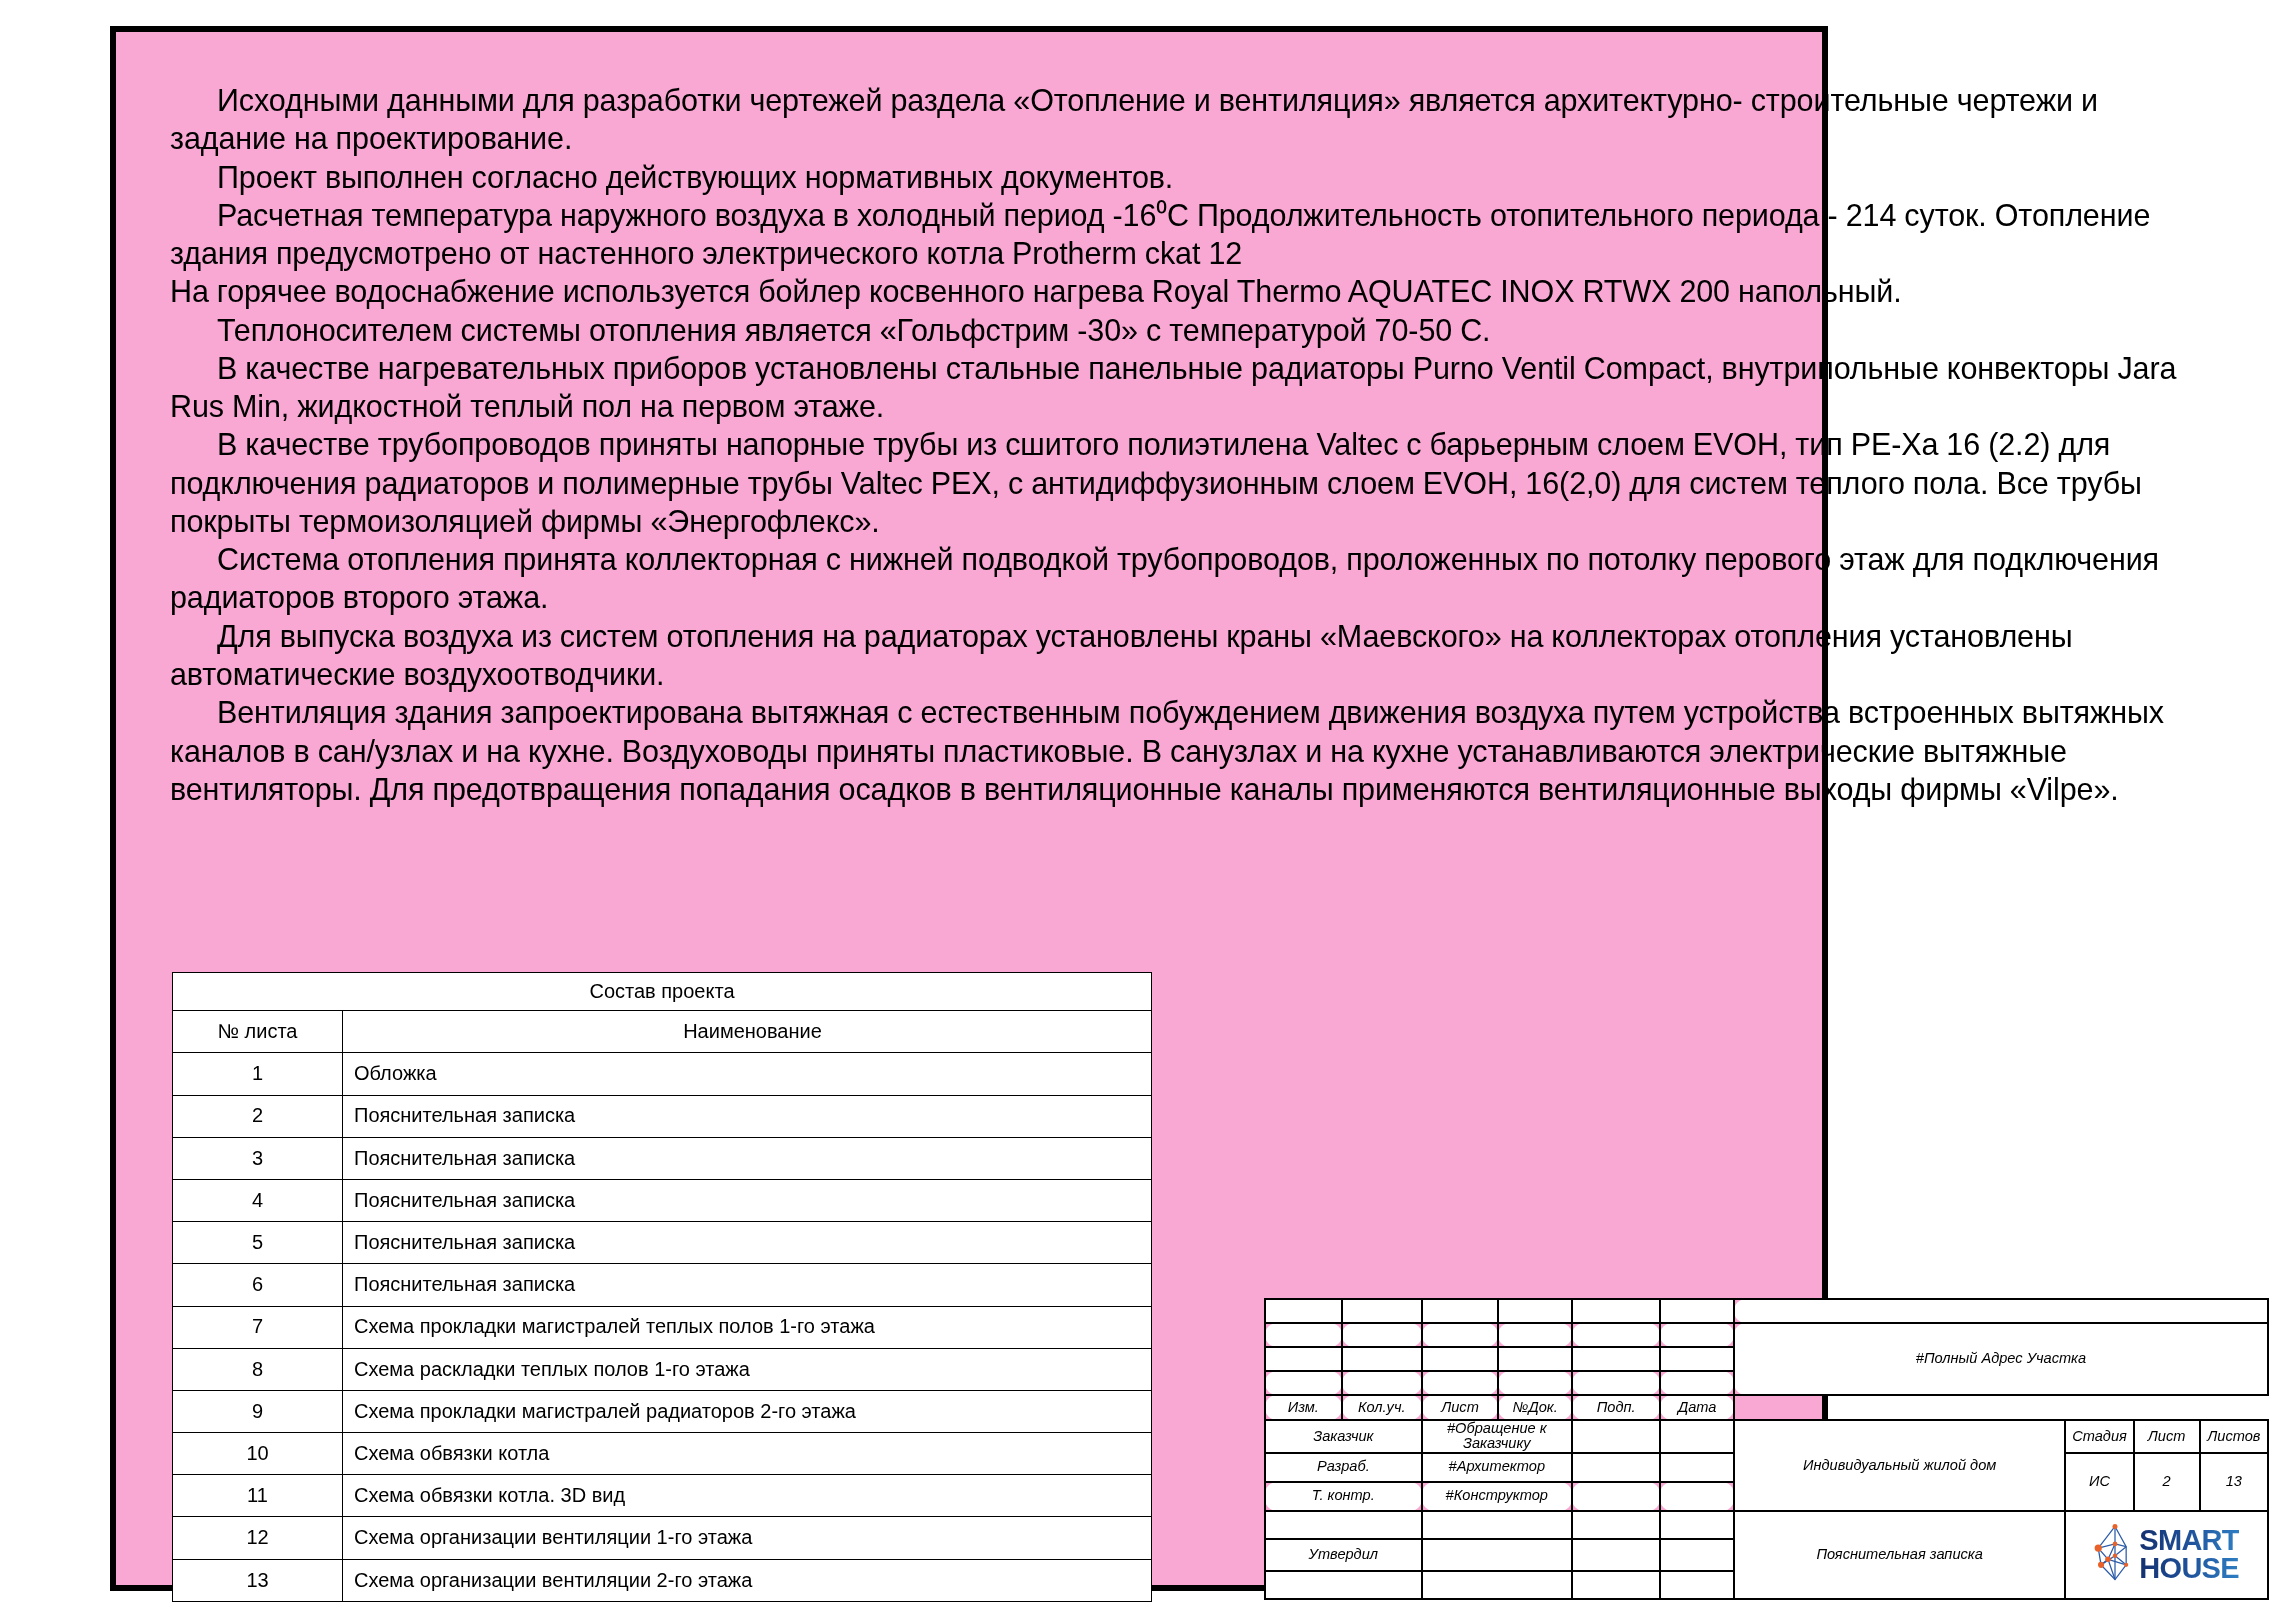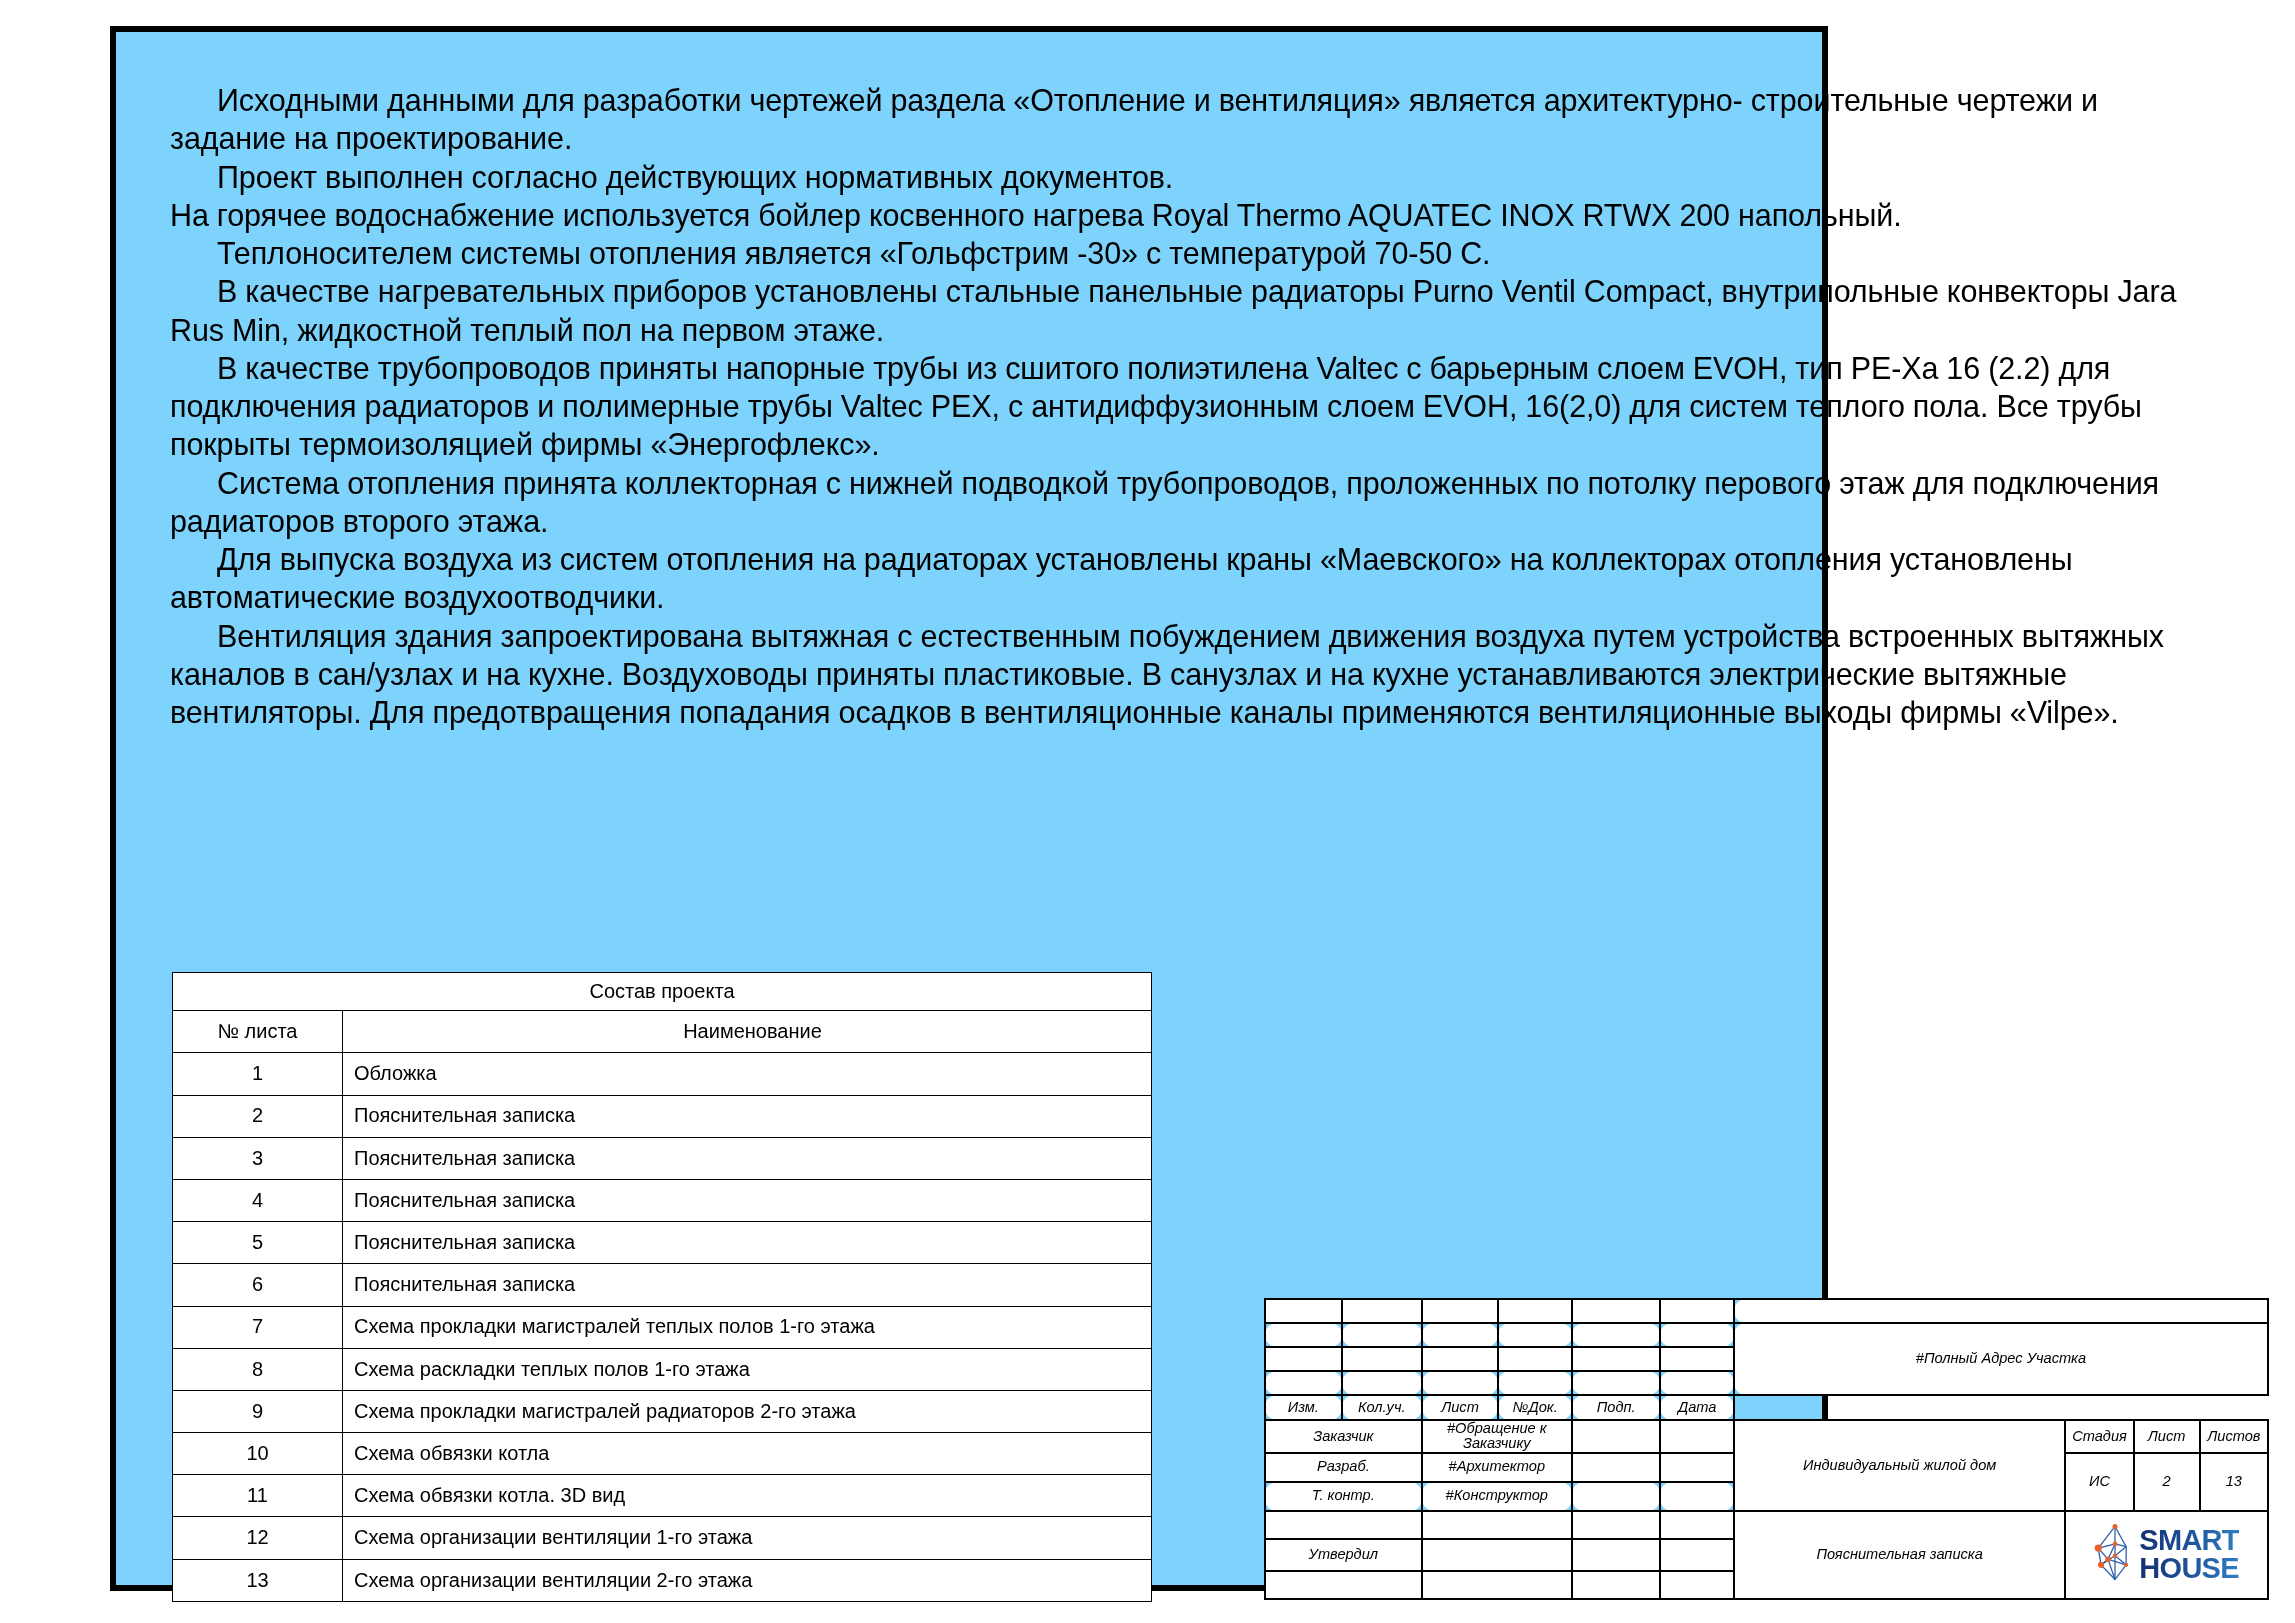--- a/index.html
+++ b/index.html
@@ -18,21 +18,21 @@
 
   
   #sheet {
     position: absolute;
     left: 110px;
     top: 26px;
     width: 1718px;
     height: 1565px;
     border: 6.2px solid #000000;
     box-sizing: border-box;
-    background: #7dd3fc;
+    background: #f9a8d4;
   }
 
   
   #prose {
     position: absolute;
     left: 54px;
     top: 49px;
     width: 2033px;
   }
   .para {
@@ -156,20 +156,21 @@
   }
 </style>
 </head>
 <body>
 
 <div id="sheet">
 
   <div id="prose">
     <p class="para indent">Исходными данными для разработки чертежей раздела «Отопление и вентиляция» является архитектурно- строительные чертежи и задание на проектирование.</p>
     <p class="para indent">Проект выполнен согласно действующих нормативных документов.</p>
+    <p class="para indent">Расчетная температура наружного воздуха в холодный период -16⁰С Продолжительность отопительного периода - 214 суток. Отопление здания предусмотрено от настенного электрического котла Protherm ckat 12</p>
     <p class="para">На горячее водоснабжение используется бойлер косвенного нагрева Royal Thermo AQUATEC INOX RTWX 200 напольный.</p>
     <p class="para indent">Теплоносителем системы отопления является «Гольфстрим -30» с температурой 70-50 С.</p>
     <p class="para indent">В качестве нагревательных приборов установлены стальные панельные радиаторы Purno Ventil Compact, внутрипольные конвекторы Jara Rus Min, жидкостной теплый пол на первом этаже.</p>
     <p class="para indent">В качестве трубопроводов приняты напорные трубы из сшитого полиэтилена Valtec с барьерным слоем EVOH, тип PE-Xa 16 (2.2) для подключения радиаторов и полимерные трубы Valtec PEX, с антидиффузионным слоем EVOH, 16(2,0) для систем теплого пола. Все трубы покрыты термоизоляцией фирмы «Энергофлекс».</p>
     <p class="para indent">Система отопления принята коллекторная с нижней подводкой трубопроводов, проложенных по потолку перового этаж для подключения радиаторов второго этажа.</p>
     <p class="para indent">Для выпуска воздуха из систем отопления на радиаторах установлены краны «Маевского» на коллекторах отопления установлены автоматические воздухоотводчики.</p>
     <p class="para indent">Вентиляция здания запроектирована вытяжная с естественным побуждением движения воздуха путем устройства встроенных вытяжных каналов в сан/узлах и на кухне. Воздуховоды приняты пластиковые. В санузлах и на кухне устанавливаются электрические вытяжные вентиляторы. Для предотвращения попадания осадков в вентиляционные каналы применяются вентиляционные выходы фирмы «Vilpe».</p>
   </div>
 
   <table id="composition-table">

